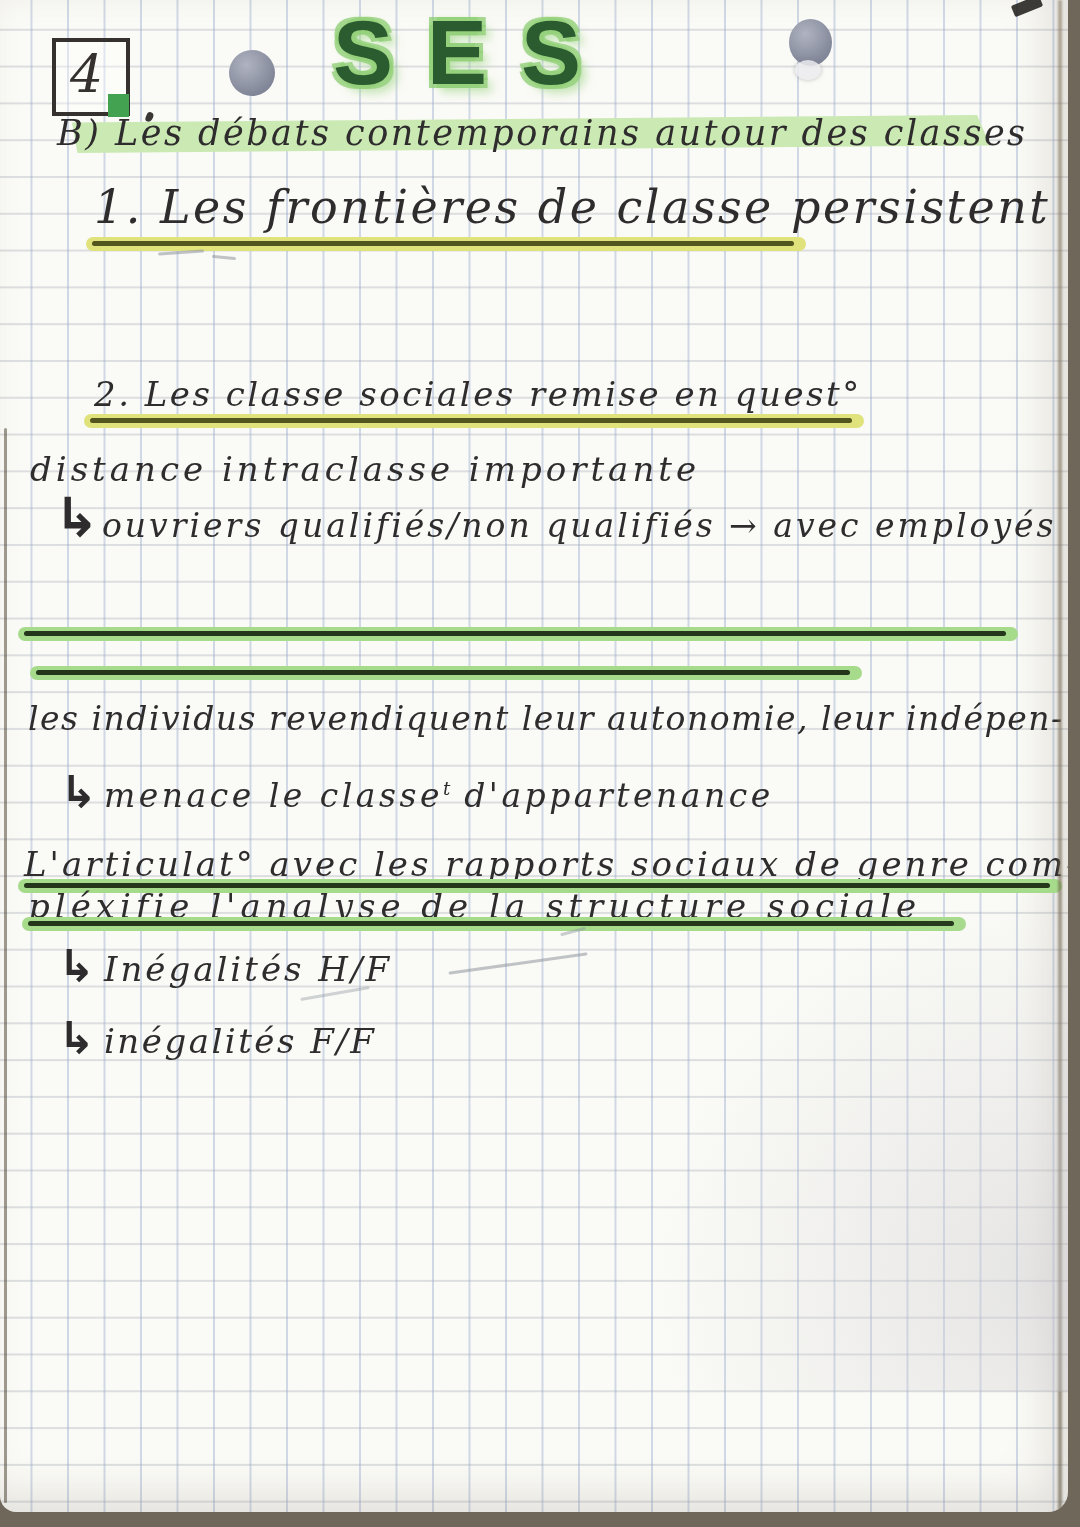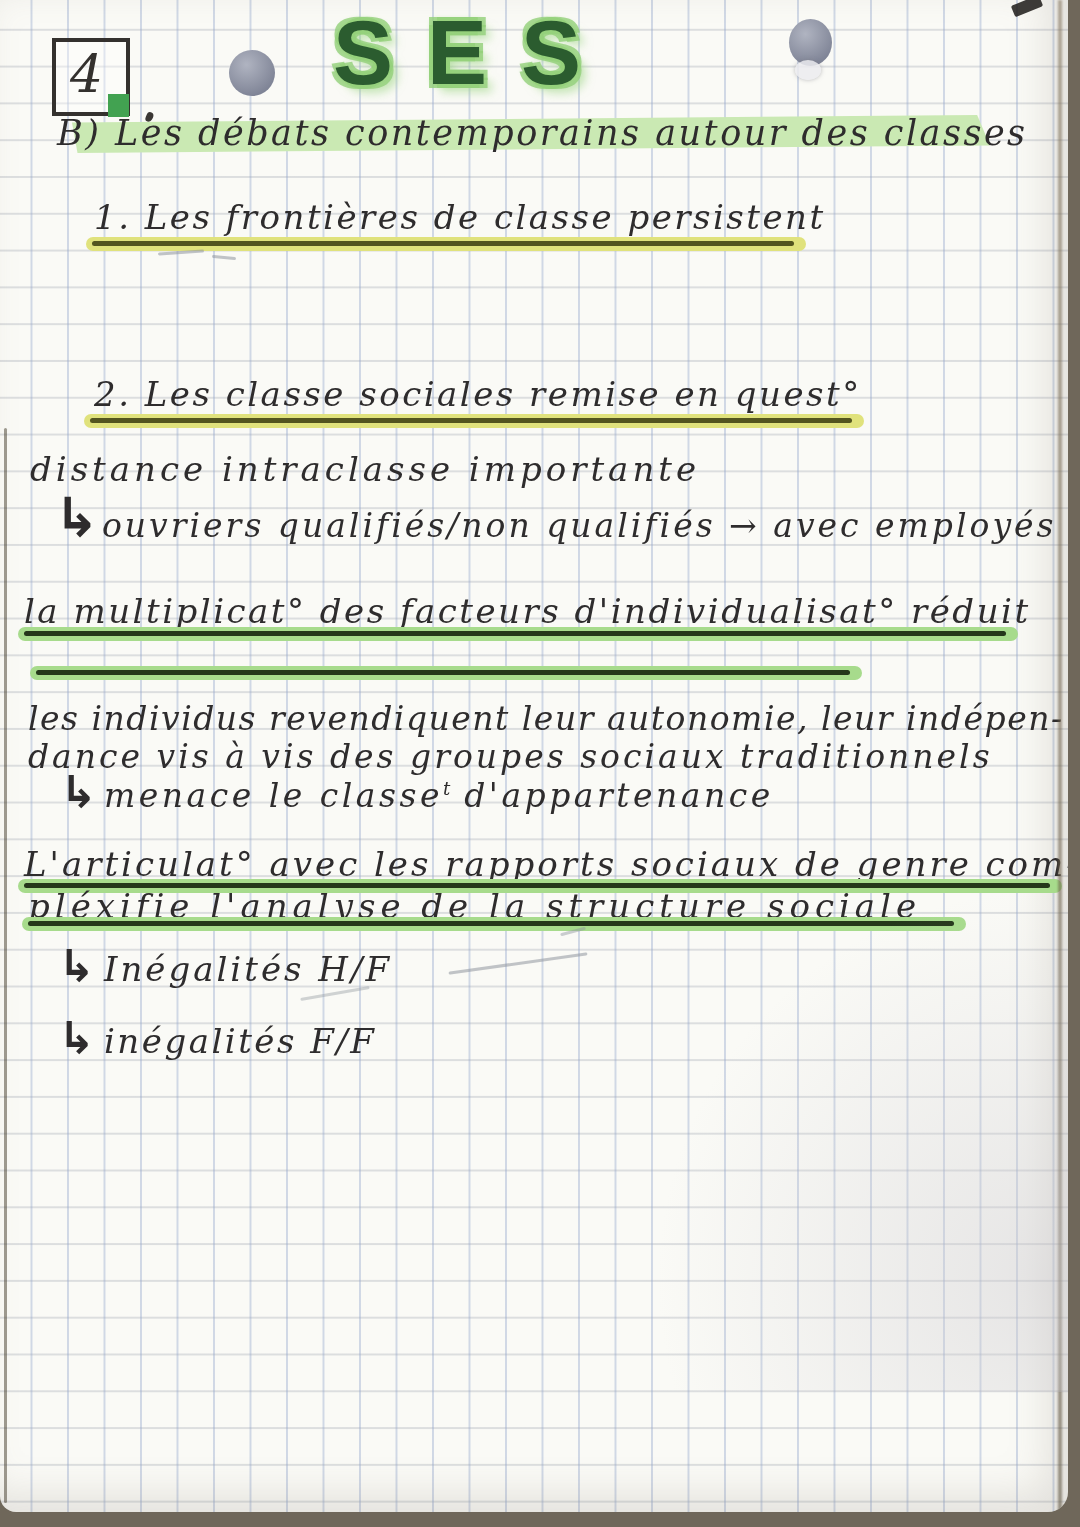--- a/index.html
+++ b/index.html
@@ -82,21 +82,21 @@
   .hand{
     position:absolute;white-space:nowrap;
     font-style:italic;color:#2e2c2d;letter-spacing:2.5px;
   }
   .hlband{
     position:absolute;background:#cae9b3;
     clip-path:polygon(0 20%, 98.6% 0%, 100% 80%, 0.6% 100%);
   }
   #band-b{left:72px;top:115px;width:918px;height:38px;}
   #heading-b{left:57px;top:113px;font-size:35px;}
-  #heading-1{left:94px;top:197px;font-size:34px;}
+  #heading-1{left:94px;top:180px;font-size:46px;}
   #line-interclasse{left:24px;top:263px;font-size:34px;letter-spacing:3px;}
   #heading-2{left:94px;top:374px;font-size:34px;}
   #line-intraclasse{left:30px;top:449px;font-size:34px;letter-spacing:4px;}
   #line-ouvriers{left:102px;top:506px;font-size:33px;letter-spacing:3px;}
   #claim1-l1{left:24px;top:591px;font-size:34px;}
   #claim1-l2{left:46px;top:633px;font-size:34px;letter-spacing:4.5px;}
   #para1-l1{left:28px;top:699px;font-size:33px;letter-spacing:1.5px;}
   #para1-l2{left:28px;top:737px;font-size:33px;letter-spacing:3px;}
   #line-menace{left:104px;top:776px;font-size:33px;letter-spacing:3.5px;}
   #claim2-l1{left:24px;top:844px;font-size:34px;letter-spacing:3px;}
@@ -156,26 +156,24 @@
   <div class="ul yellow" id="ul-1"></div>
   <div class="pencil" id="scr1a"></div>
   <div class="pencil" id="scr1b"></div>
 
   <div class="hand" id="heading-2">2. Les classe sociales remise en quest°</div>
   <div class="ul yellow" id="ul-2"></div>
   <div class="hand" id="line-intraclasse">distance intraclasse importante</div>
   <div class="elbow" id="arrow-1">↳</div>
   <div class="hand" id="line-ouvriers">ouvriers qualifiés/non qualifiés → avec employés</div>
 
-  <div class="hand" id="claim1-l1">la multiplicat° des facteurs d'individualisat° réduit</div>
   <div class="ul green" id="ul-g1"></div>
   <div class="ul green" id="ul-g2"></div>
 
   <div class="hand" id="para1-l1">les individus revendiquent leur autonomie, leur indépen-</div>
-  <div class="hand" id="para1-l2">dance vis à vis des groupes sociaux traditionnels</div>
   <div class="elbow" id="arrow-2">↳</div>
   <div class="hand" id="line-menace">
     <span>menace le classe</span><sup>t</sup><span> d'appartenance</span>
   </div>
 
   <div class="hand" id="claim2-l1">L'articulat° avec les rapports sociaux de genre com-</div>
   <div class="ul green" id="ul-g3"></div>
   <div class="hand" id="claim2-l2">pléxifie l'analyse de la structure sociale</div>
   <div class="ul green" id="ul-g4"></div>
 

